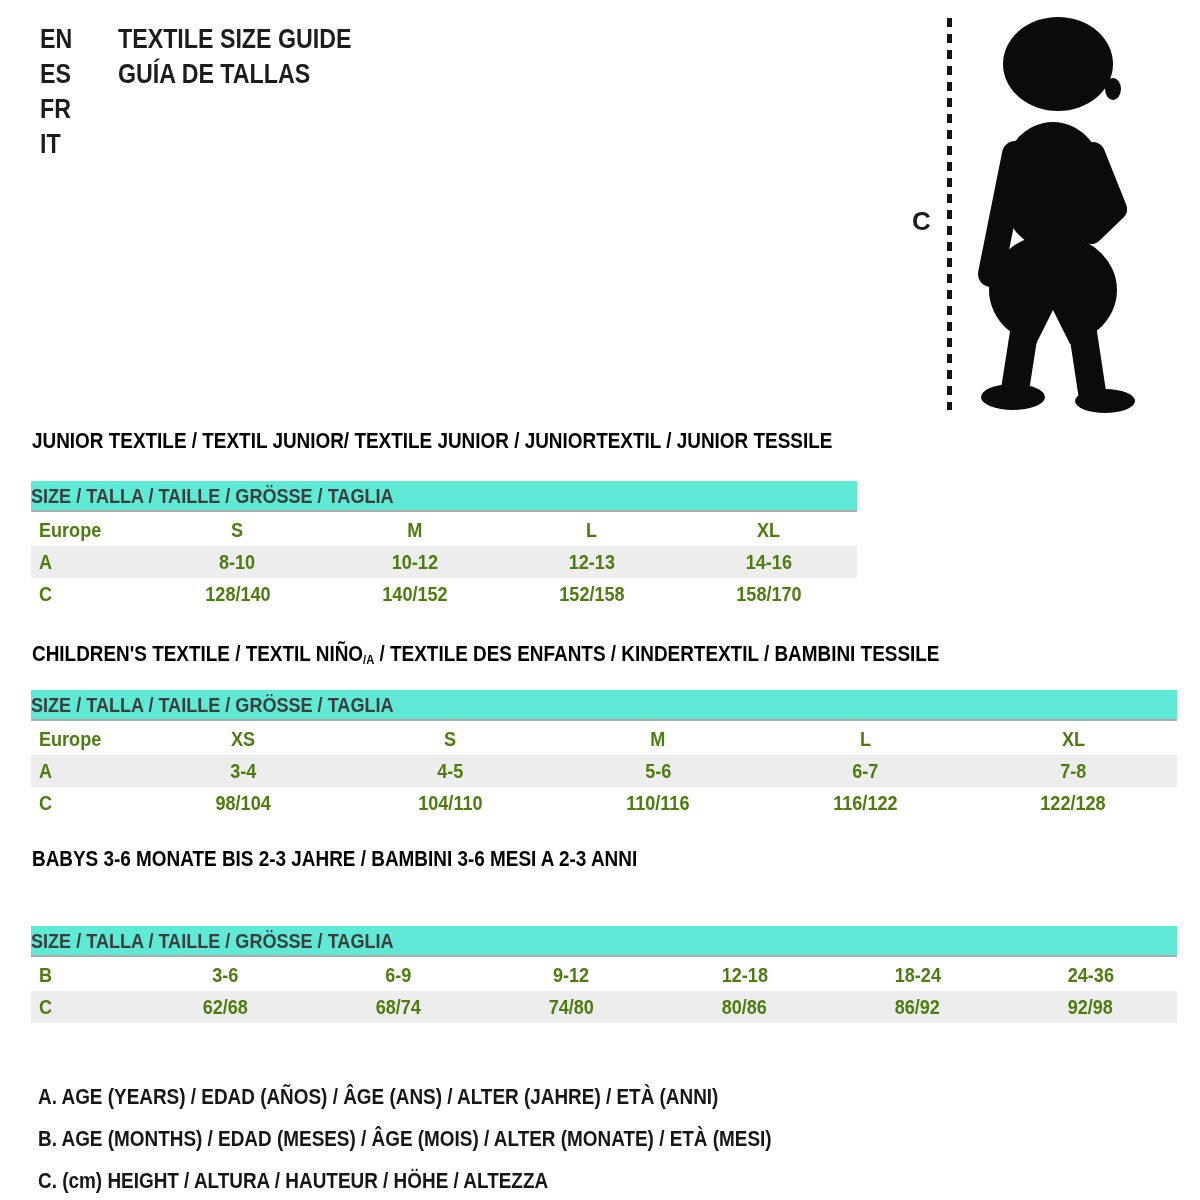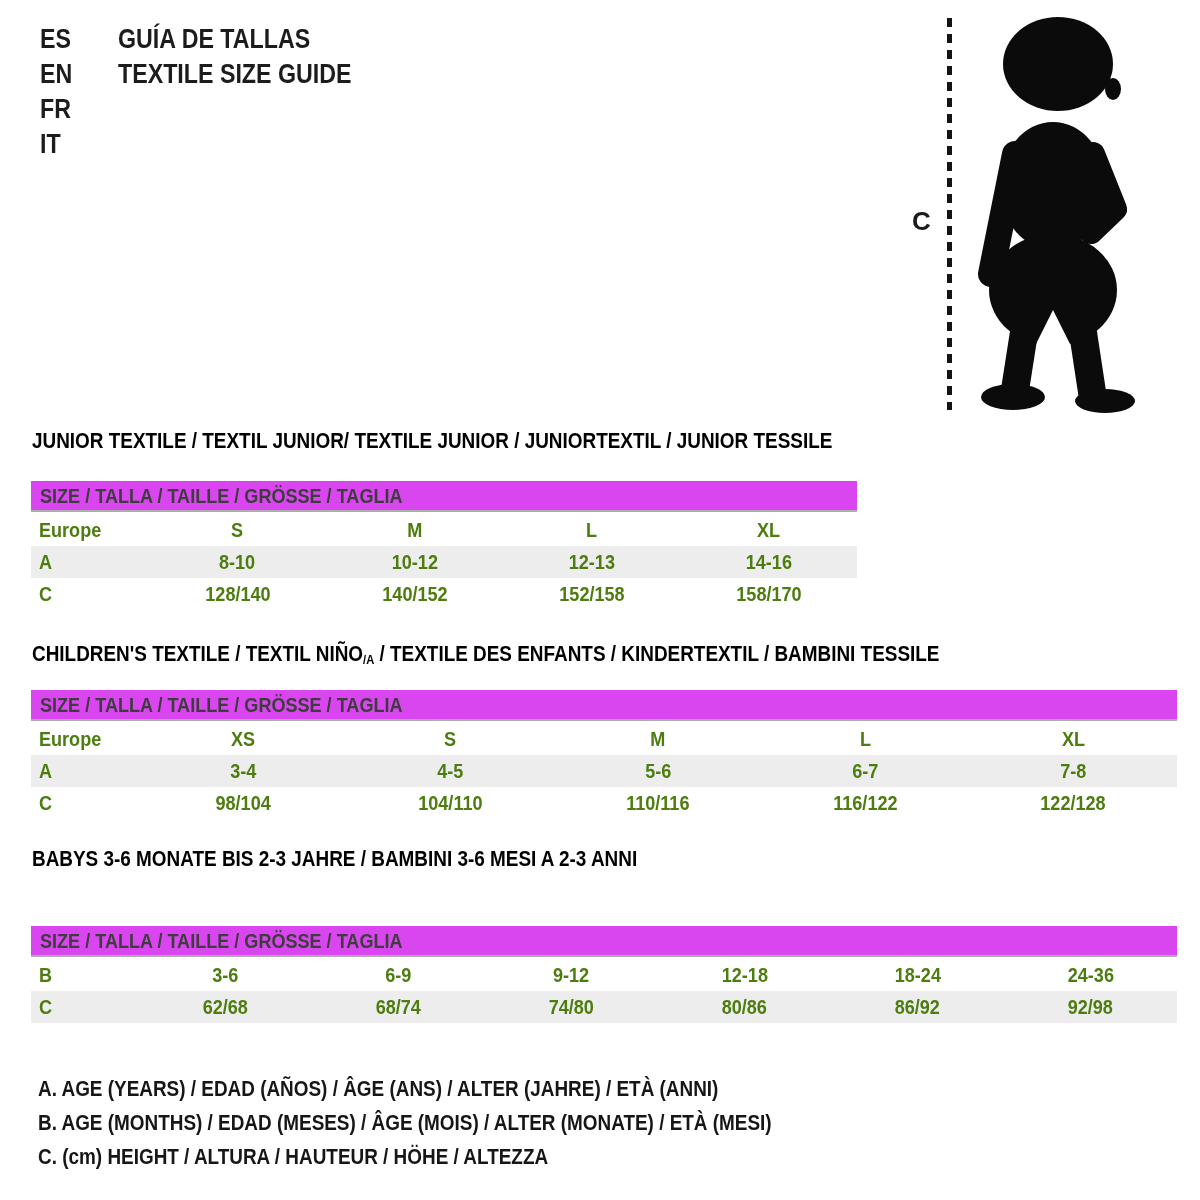--- a/index.html
+++ b/index.html
@@ -21,47 +21,47 @@
     background-image:repeating-linear-gradient(180deg,#141414 0px,#141414 9px,rgba(0,0,0,0) 9px,rgba(0,0,0,0) 16px);}
   .measure-label{position:absolute;left:2px;top:196px;font-size:26px;}
   .baby-svg{position:absolute;left:55px;top:4px;}
 
   
   .sec-title{position:absolute;left:32px;font-size:22px;line-height:26px;color:#000000;}
   .sub-small{font-size:13px;position:relative;top:3px;}
 
   
   .sg-table{position:absolute;left:31px;}
-  .size-bar{height:29px;line-height:29px;background:#d946ef;border-bottom:2px solid #adadad;
-    padding-left:9px;font-size:21px;color:#3d3d3d;}
+  .size-bar{height:29px;line-height:29px;background:#5eead4;border-bottom:2px solid #adadad;
+    padding-left:0;font-size:21px;color:#3d3d3d;}
   .tbody{margin-top:2px;}
   .trow{display:flex;height:32px;line-height:32px;font-size:21px;color:#4d7c0f;}
   .trow.alt{background:#ededed;}
   .trow .lbl{text-align:left;padding-left:8px;}
   .trow .val{flex:1;text-align:center;}
   .t-junior{width:826px;} .t-junior .lbl{width:110px;}
   .t-wide{width:1146px;}  .t-wide .lbl{width:100px;}
 
   
   .legend{position:absolute;left:38px;top:1072px;}
-  .legend-line{line-height:34px;font-size:22px;color:#161616;}
+  .legend-line{line-height:34px;font-size:22px;color:#161616;margin-top:8px;}
 </style>
 </head>
 <body>
 
 <div id="canvas">
 
   <div class="lang-table">
     <div class="lang-row">
+      <div class="lang-code"><span class="cx">EN</span></div>
+      <div><span class="cx">TEXTILE SIZE GUIDE</span></div>
+    </div>
+    <div class="lang-row">
       <div class="lang-code"><span class="cx">ES</span></div>
       <div><span class="cx">GUÍA DE TALLAS</span></div>
-    </div>
-    <div class="lang-row">
-      <div class="lang-code"><span class="cx">EN</span></div>
-      <div><span class="cx">TEXTILE SIZE GUIDE</span></div>
     </div>
     <div class="lang-row">
       <div class="lang-code"><span class="cx">FR</span></div>
     </div>
     <div class="lang-row">
       <div class="lang-code"><span class="cx">IT</span></div>
     </div>
   </div>
 
   <div class="figure">

